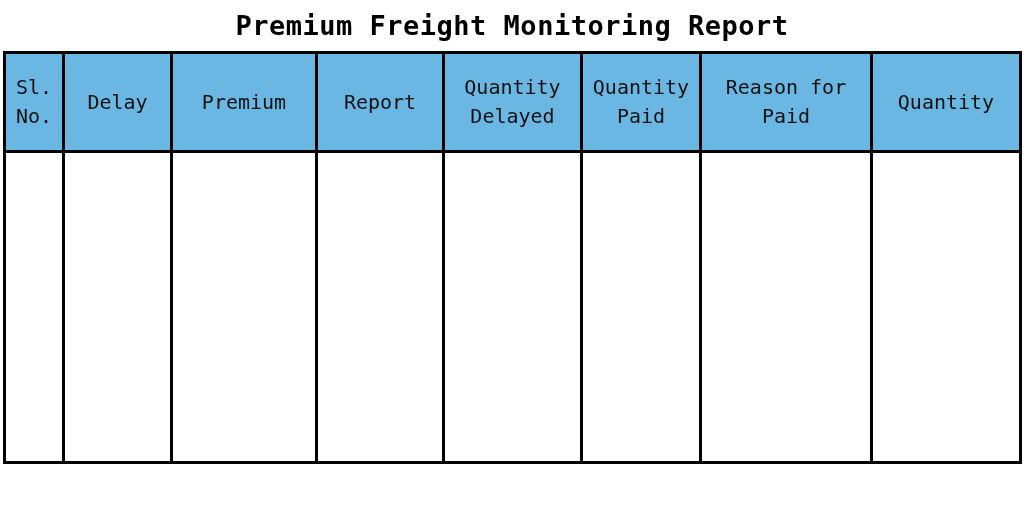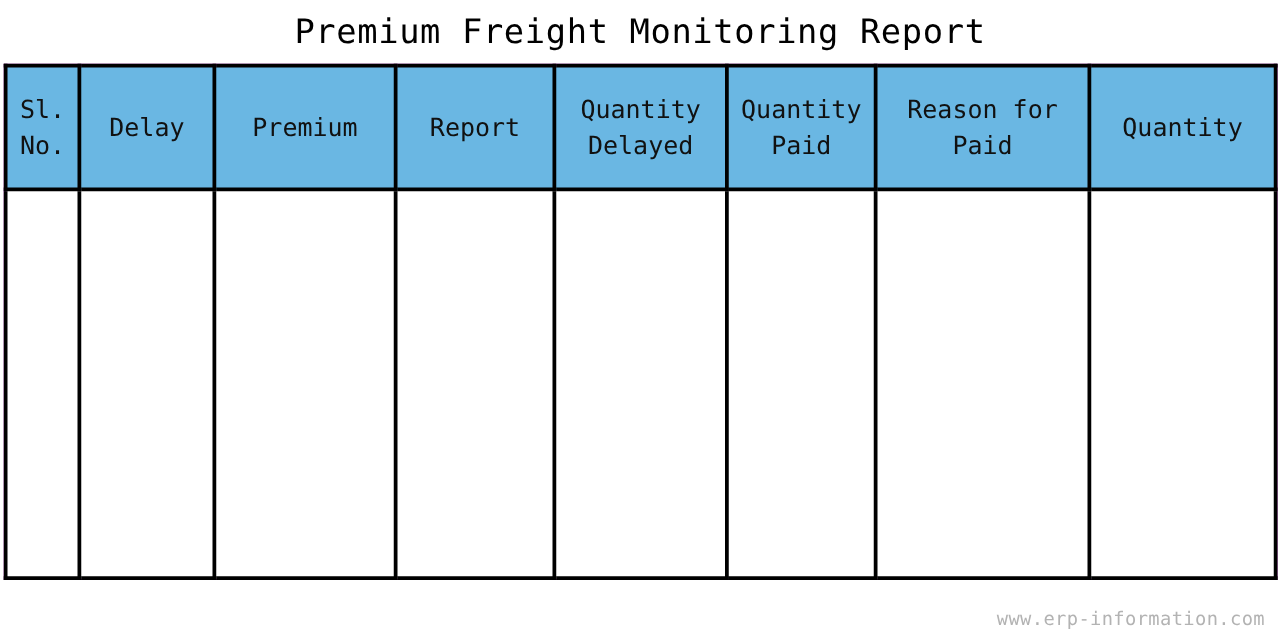--- a/index.html
+++ b/index.html
@@ -26,37 +26,37 @@
   
   .report-title {
     position: absolute;
     left: 0;
     top: 3px;
     width: 1024px;
     height: 45px;
     line-height: 45px;
     text-align: center;
     font-family: "DejaVu Sans Mono", "Liberation Mono", monospace;
-    font-weight: normal;
+    font-weight: bold;
     font-size: 27px;
     letter-spacing: 0.5px;
     color: #000000;
     white-space: nowrap;
   }
 
   
   .report-table {
     position: absolute;
     left: 3px;
     top: 51px;
     width: 1016px;
     height: 406px;
     border-collapse: collapse;
     table-layout: fixed;
-    background: #a21caf;
+    background: #ef4444;
   }
   .report-table th,
   .report-table td {
     border: 3px solid #000000;
     padding: 0;
     margin: 0;
   }
   .report-table thead th {
     background: #6ab7e3;
     color: #111111;
@@ -138,15 +138,14 @@
         <td></td>
         <td></td>
         <td></td>
         <td></td>
         <td></td>
         <td></td>
       </tr>
     </tbody>
   </table>
 
-  <div class="watermark">www.erp-information.com</div>
 
 </div>
 
 </body></html>

